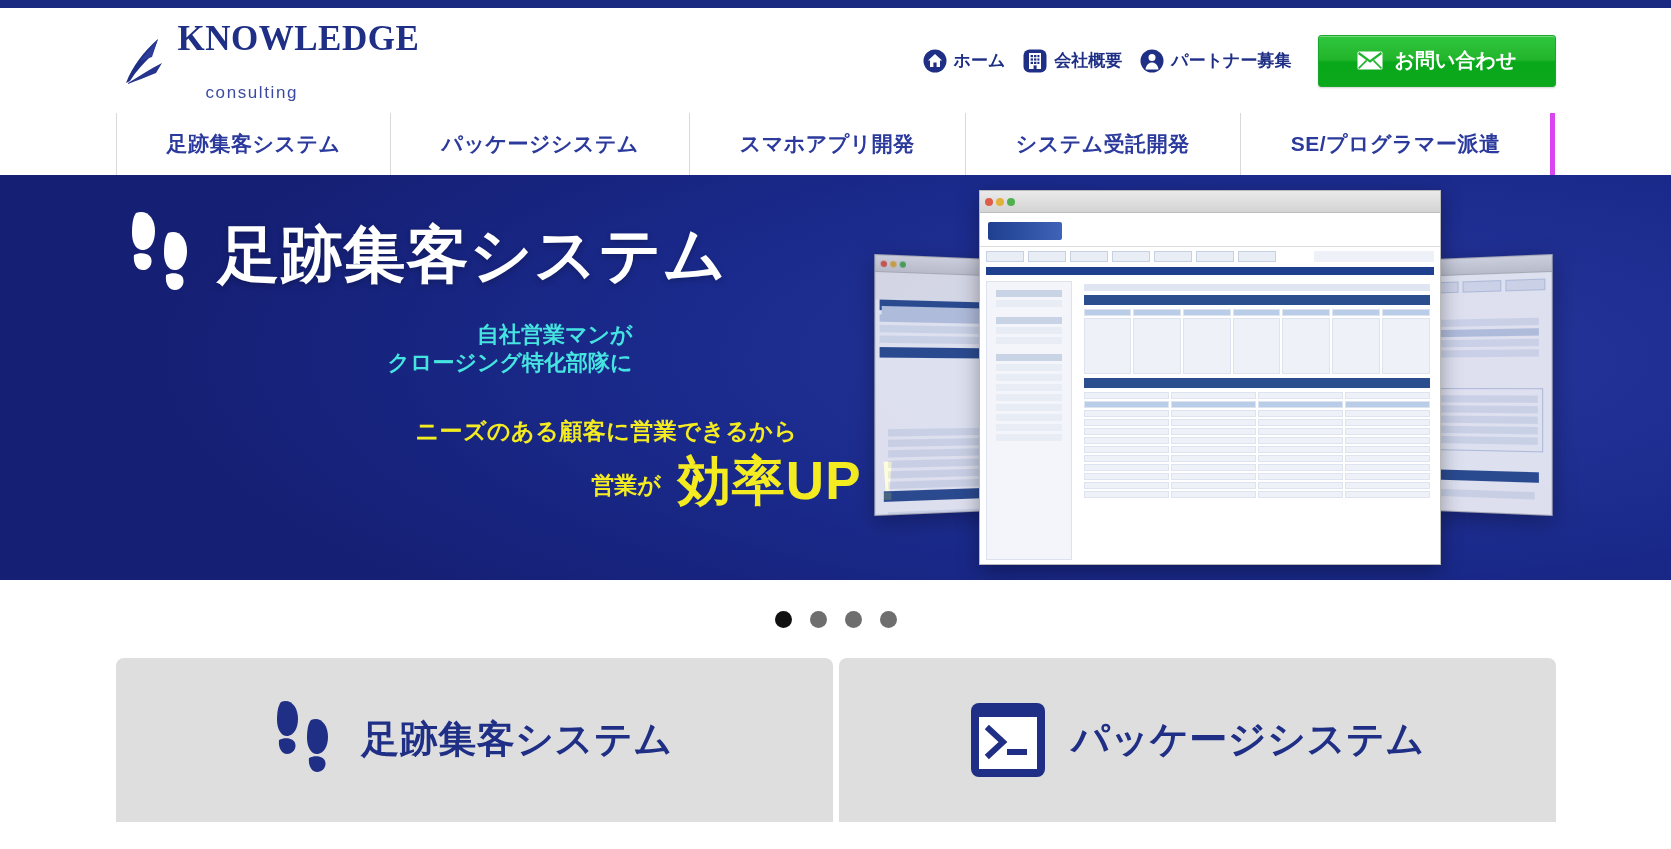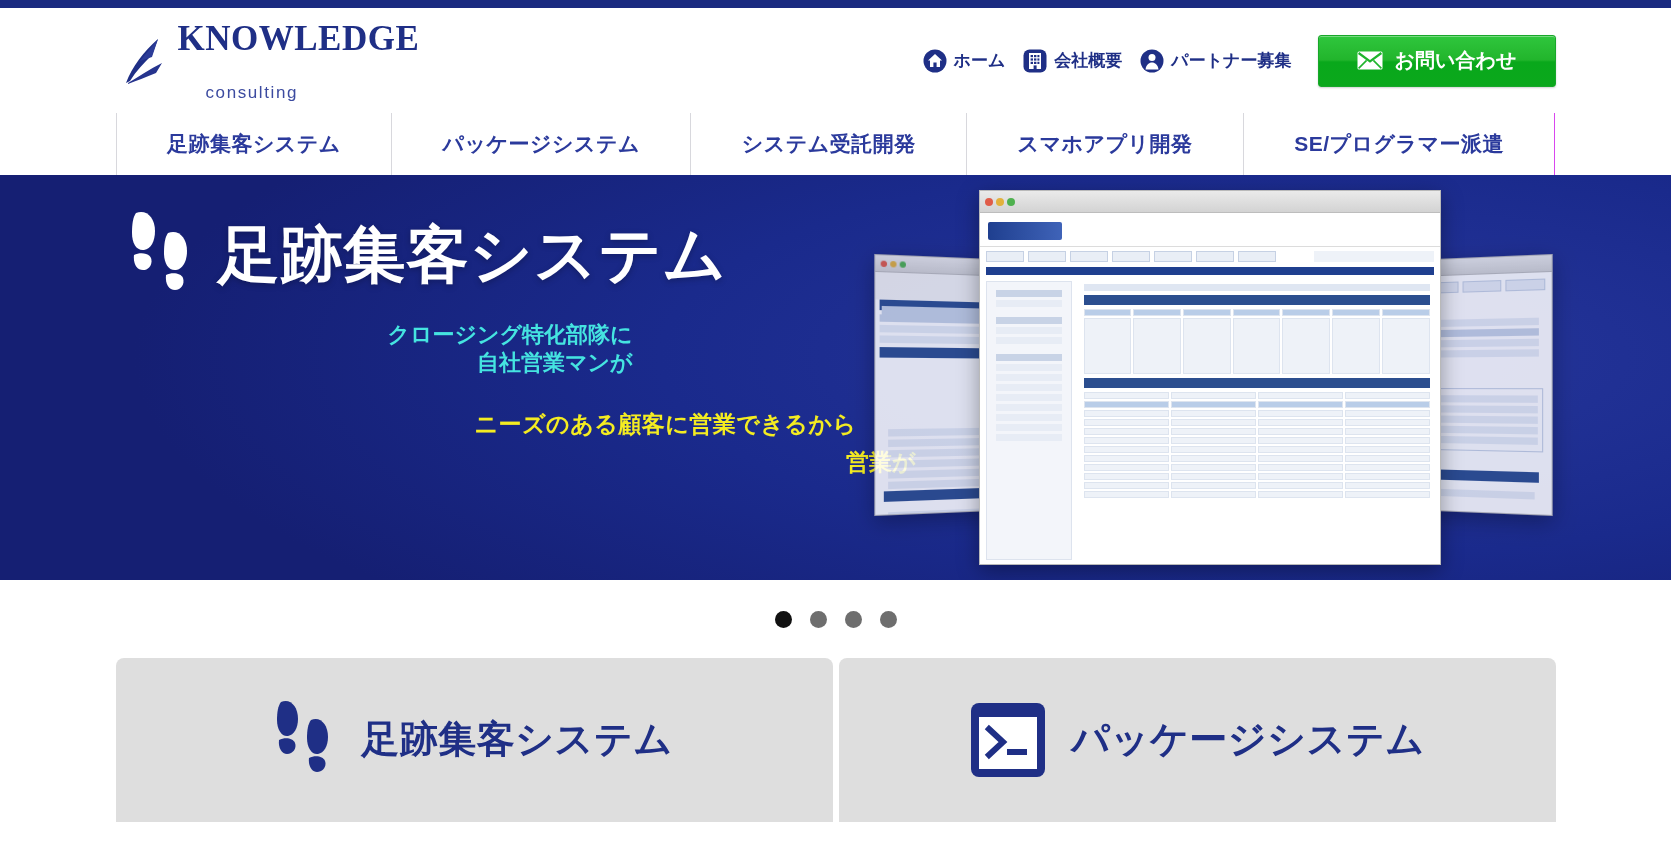--- a/index.html
+++ b/index.html
@@ -84,21 +84,21 @@
     flex: 1 1 auto;
     display: flex; align-items: center; justify-content: center;
     color: #2b3a9c;
     font-size: 21px;
     font-weight: bold;
     letter-spacing: 0.5px;
     border-left: 1px solid #d8d8dd;
     cursor: pointer;
     white-space: nowrap;
   }
-  .mainnav-item:last-child { border-right: 1px solid #d946ef; }
+  .mainnav-item:last-child { border-right: 5px solid #d946ef; }
 
   
   .hero {
     position: relative;
     width: 100%;
     height: 405px;
     background: #1a2a8c;
     background-image:
       radial-gradient(ellipse 70% 90% at 78% 45%, #26369c 0%, #1a2a8c 55%, #151f73 100%);
     overflow: hidden;
@@ -133,22 +133,22 @@
   }
   .hero-copy1-big {
     color: #39e0dd;
     font-size: 53px;
     font-weight: bold;
     line-height: 1;
     letter-spacing: 1px;
   }
 
   .hero-copy2 {
-    position: absolute; left: 300px; top: 236px;
-    text-align: center;
+    position: absolute; left: 300px; top: 243px;
+    text-align: left;
     width: 500px;
   }
   .hero-copy2-small {
     color: #f4ec21;
     font-size: 23px;
     font-weight: bold;
     line-height: 1.2;
     letter-spacing: 0.5px;
   }
   .hero-copy2-row {
@@ -303,24 +303,24 @@
 
 <div class="mainnav-wrap">
   <nav class="mainnav">
     <div class="mainnav-item">
       <span>足跡集客システム</span>
     </div>
     <div class="mainnav-item">
       <span>パッケージシステム</span>
     </div>
     <div class="mainnav-item">
+      <span>スマホアプリ開発</span>
+    </div>
+    <div class="mainnav-item">
       <span>システム受託開発</span>
-    </div>
-    <div class="mainnav-item">
-      <span>スマホアプリ開発</span>
     </div>
     <div class="mainnav-item">
       <span>SE/プログラマー派遣</span>
     </div>
   </nav>
 </div>
 
 <section class="hero">
   <div class="hero-inner">
 
@@ -331,29 +331,30 @@
           <path d="M4 48 C10 45 19 46 21 51 C23 57 19 63 13 63 C7 63 3 57 4 48 Z"></path>
           <path d="M38 26 C48 22 57 30 57 44 C57 54 53 62 46 63 C39 64 34 57 34 46 C34 37 35 30 38 26 Z"></path>
           <path d="M36 68 C42 65 51 66 53 71 C55 77 51 83 45 83 C39 83 35 77 36 68 Z"></path>
         </g>
       </svg>
       <div class="hero-title-text">足跡集客システム</div>
     </div>
 
     <div class="hero-copy1">
       <div class="hero-copy1-small">
+        <div>自社営業マンが</div>
         <div>クロージング特化部隊に</div>
-        <div>自社営業マンが</div>
       </div>
     </div>
 
     <div class="hero-copy2">
       <div class="hero-copy2-small">ニーズのある顧客に営業できるから</div>
       <div class="hero-copy2-row">
         <div class="hero-copy2-pre">営業が</div>
+        <div class="hero-copy2-big">効率UP！</div>
       </div>
     </div>
 
     <div class="shots">
 
       <div class="win win-left">
         <div class="win-bar">
           <span class="win-dot" style="background:#e05c49"></span>
           <span class="win-dot" style="background:#e2b13c"></span>
           <span class="win-dot" style="background:#4fb14f"></span>

